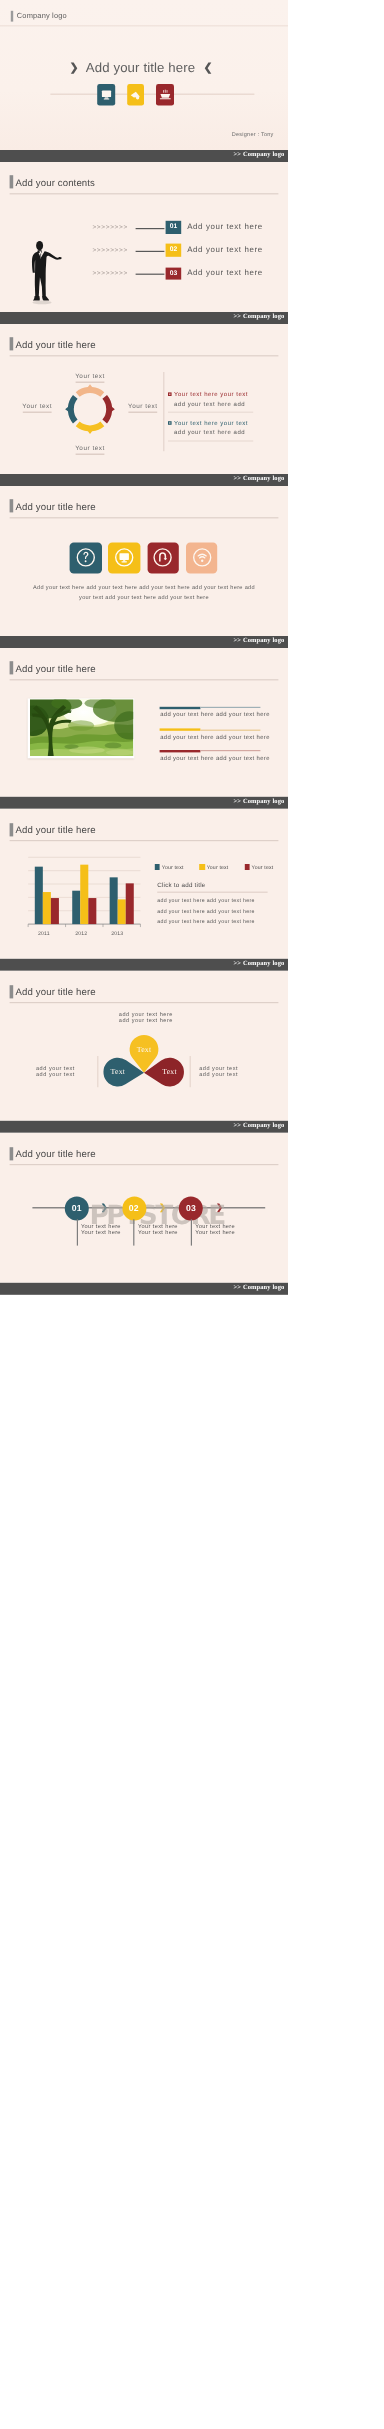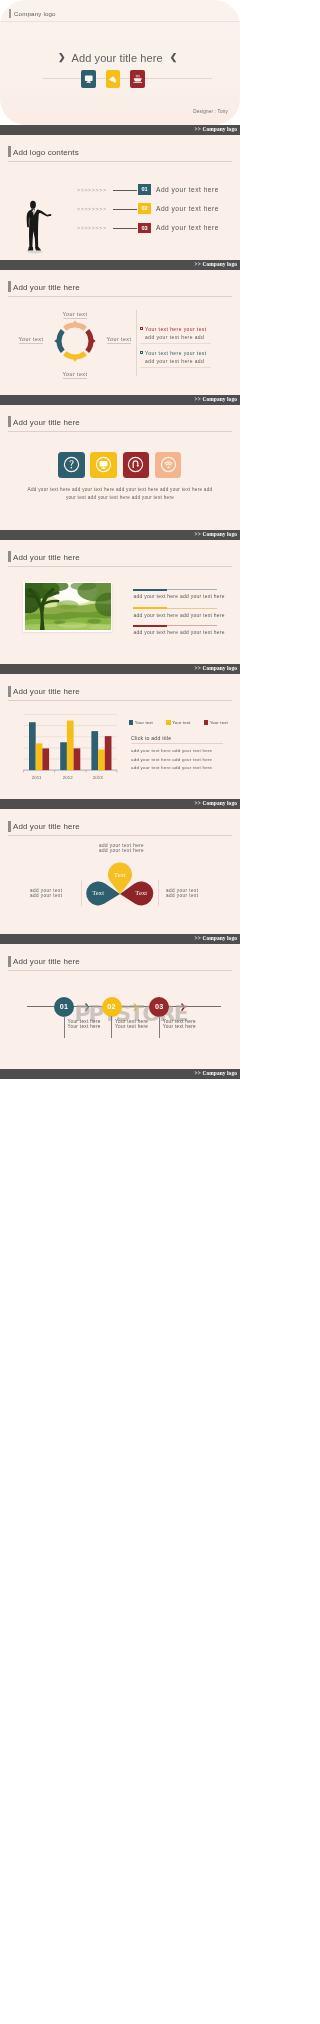--- a/index.html
+++ b/index.html
@@ -6,21 +6,21 @@
   body{width:240px;height:2024px;font-family:"Liberation Sans",sans-serif;overflow:hidden;}
   .deck{width:240px;position:relative;}
   .slide{position:relative;width:240px;height:124.9px;background:#faefe9;overflow:hidden;}
   .gapbar{width:240px;height:10px;background:#4e4e4e;position:relative;overflow:hidden;}
   .gapbar .lbl{position:absolute;right:3px;top:1px;color:#fff;font-size:5.4px;font-weight:bold;letter-spacing:.1px;white-space:nowrap;font-family:"Liberation Serif",serif;}
   
   .stitle{position:absolute;left:13px;top:13px;font-size:8px;color:#4a4a4a;letter-spacing:.1px;white-space:nowrap;}
   .stick{position:absolute;left:8px;top:11.5px;width:2.6px;height:11px;background:#8d8d8d;}
   .hrule{position:absolute;left:8px;top:26px;width:224px;height:1px;background:#ded0c9;}
   
-  .s-title{background:linear-gradient(180deg,#fbf2ed 0%,#fbf1eb 60%,#f9ece5 100%);border-radius:26px;}
+  .s-title{background:linear-gradient(180deg,#fbf2ed 0%,#fbf1eb 60%,#f9ece5 100%);}
   .t-logobar{position:absolute;left:9px;top:9px;width:2.2px;height:9px;background:#9b9b9b;}
   .t-logo{position:absolute;left:14px;top:9.5px;font-size:6.2px;color:#5b5b5b;letter-spacing:.15px;}
   .t-hr{position:absolute;left:0;top:21px;width:240px;height:1px;background:#eee0d9;}
   .t-titlerow{position:absolute;left:58px;top:48px;width:240px;white-space:nowrap;}
   .t-title{font-size:11px;color:#5f5f5f;letter-spacing:.1px;vertical-align:middle;}
   .arr-l,.arr-r{font-size:9px;color:#555;vertical-align:middle;position:relative;top:-0.5px;font-weight:bold;}
   .arr-l{margin-right:1.5px;}
   .arr-r{margin-left:2.5px;}
   .t-line{position:absolute;left:42px;top:78px;width:170px;height:1px;background:#e6d5cc;}
   .t-icons{position:absolute;left:81px;top:70px;display:flex;gap:10px;}
@@ -148,21 +148,21 @@
     </div>
   </div>
   <div class="t-designer">Designer : Tony</div>
 </div>
 <div class="gapbar">
       <span class="lbl">&gt;&gt; Company logo</span>
     </div>
 
 <div class="slide">
   <div class="stick"></div>
-  <div class="stitle">Add logo contents</div>
+  <div class="stitle">Add your contents</div>
   <div class="hrule"></div>
   <svg class="biz" viewBox="0 0 62 112">
     <g fill="#191919">
       <ellipse cx="22" cy="11.5" rx="5.8" ry="8"></ellipse>
       <path d="M18.8 19 h6.6 v4.5 h-6.6 z"></path>
       <path d="M18 21.5 C12 23.5 9.8 28 9.4 34.5 C9 41.5 9.6 50 10.6 56.5 L14.2 56.5 C13.4 48 13.6 40 14.6 34.8 L14.4 54 C14.2 64 13.8 72 14.2 80 L14.8 98 L20.6 98 L21.4 80 L22.6 64 L25.8 80 L26.6 98 L32.4 98 L32 78 C32.3 68 32 60 32.3 50.5 L33.4 32 C33.6 28.5 35.5 27.6 37.6 28.6 L48 34.2 C50.4 35.4 53 35.2 55.6 33.6 L54.2 30.6 C52.4 31.6 50.8 31.7 49.2 30.9 L39.6 24.2 C36.4 22.1 33.3 21.2 30.4 20.8 L24 31.5 L18.9 20.9 Z"></path>
       <path d="M21.6 20.8 l2.6 0 l0.8 2.6 l-1.4 11 l-1.4 -11 z" fill="#f9f2ec"></path>
       <path d="M23.3 24.4 l1.3 0 l-0.5 9 l-0.5 0 z" fill="#191919"></path>
       <path d="M13.6 95.5 C13.4 99.5 12.4 101.8 10.8 103 L22 103 C22.8 101 22 98 21.6 95.5 Z"></path>
       <path d="M26.6 95.5 C26.3 99 26.8 101.5 28.6 103 L38 103 C37.6 100.6 34.6 98.6 32.6 95.5 Z"></path>

